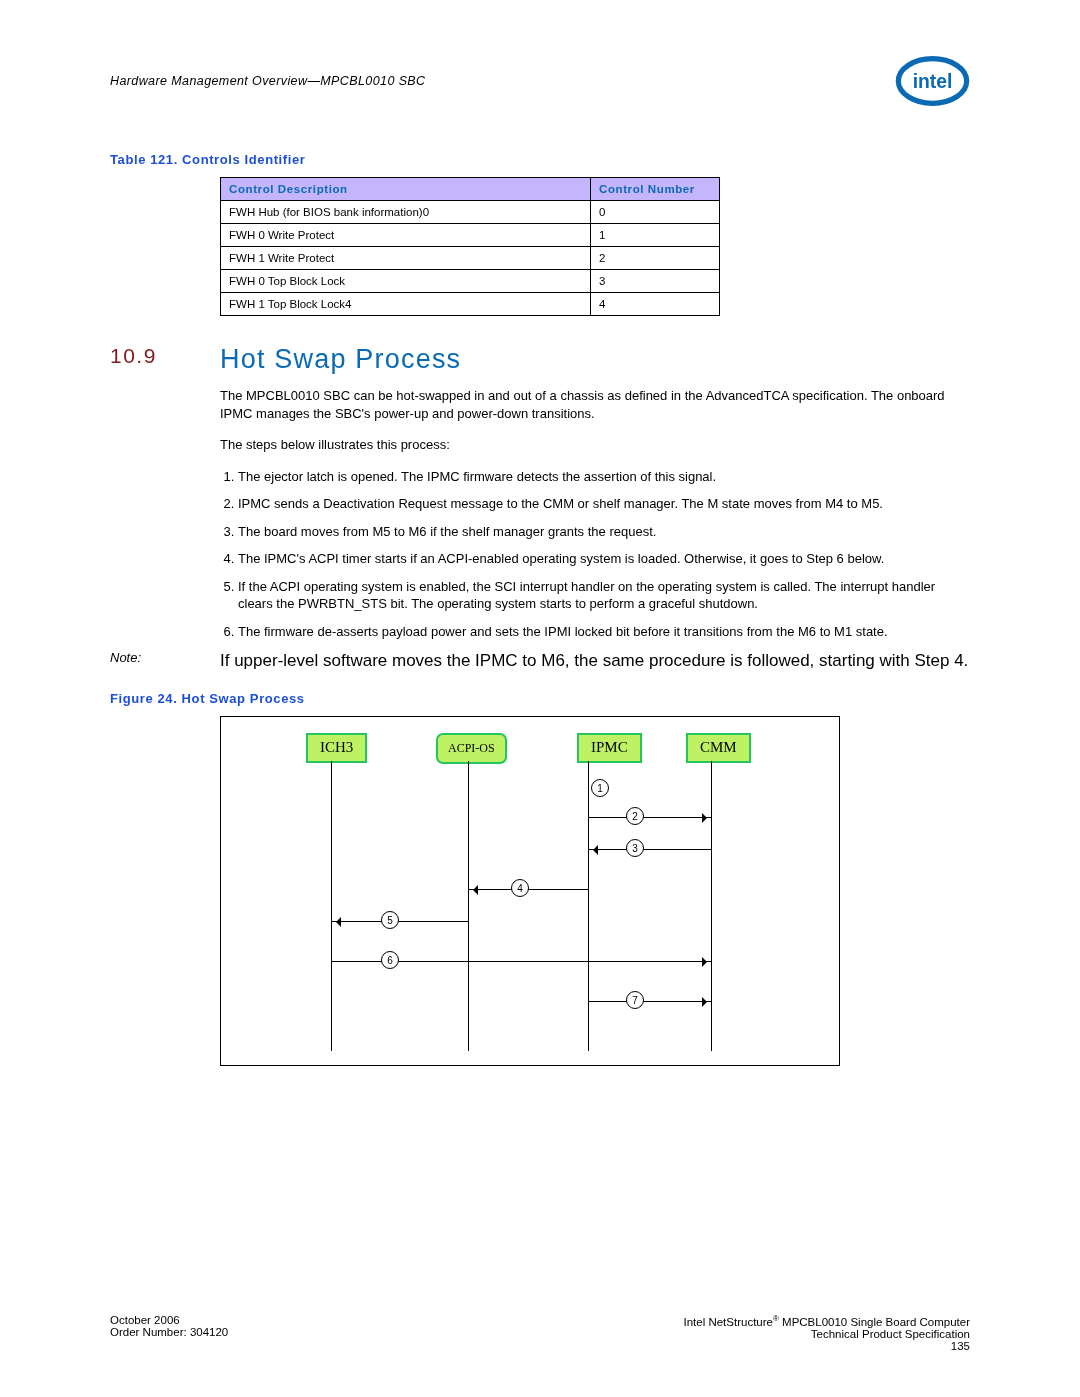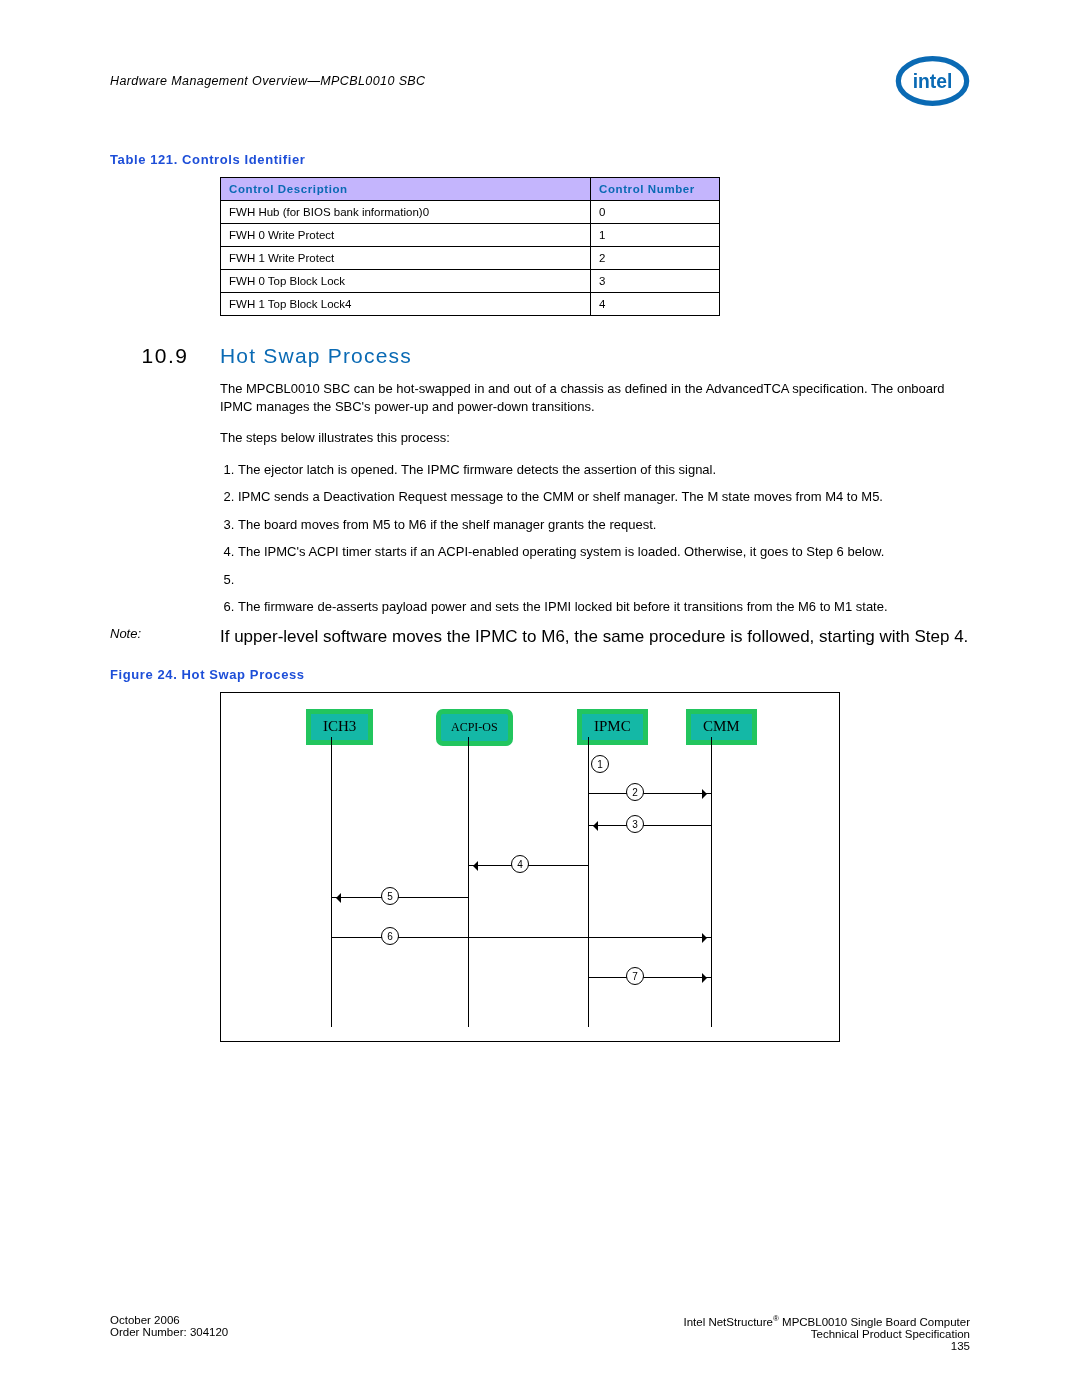--- a/index.html
+++ b/index.html
@@ -51,31 +51,30 @@
   .ctable th {
     color: #0a6ab4;
     font-weight: bold;
     letter-spacing: 0.6px;
     background: #c4b5fd;
     font-size: 11.5px;
   }
   .ctable .col1 { width: 370px; }
   .section-row { display: flex; margin-bottom: 12px; }
   .section-num {
-    color: #000000;
+    color: #7f1d1d;
     font-size: 21px;
     letter-spacing: 1.5px;
     font-weight: normal;
     width: 110px;
     flex-shrink: 0;
-    text-align: center;
   }
   .section-title {
     color: #0a6ab4;
-    font-size: 21px;
+    font-size: 27px;
     letter-spacing: 1.2px;
     font-weight: normal;
   }
   .body-col { margin-left: 110px; }
   .para { margin-bottom: 14px; line-height: 1.35; font-size: 13px; }
   ol.steps { list-style: decimal; margin-left: 18px; }
   ol.steps li { margin-bottom: 10px; line-height: 1.35; font-size: 13px; }
   .sub { margin-top: 4px; }
   .note-row { display: flex; margin-top: 6px; margin-bottom: 18px; }
   .note-label {
@@ -90,24 +89,24 @@
     border: 1px solid #000;
     width: 620px;
     height: 350px;
     margin-left: 110px;
     position: relative;
     font-family: "Times New Roman", serif;
   }
   .fig-entity {
     position: absolute;
     top: 16px;
-    border: 5px solid #22c55e;
+    border: 2px solid #22c55e;
     padding: 4px 12px 5px;
     font-size: 15px;
-    background: #14b8a6;
+    background: #bef264;
     text-align: center;
   }
   .fig-entity.small { font-size: 12px; padding: 6px 10px 6px; }
   .lifeline {
     position: absolute;
     top: 44px;
     width: 1px;
     height: 290px;
     background: #000;
   }
@@ -201,20 +200,21 @@
 
   <div class="body-col">
     <p class="para">The MPCBL0010 SBC can be hot-swapped in and out of a chassis as defined in the AdvancedTCA specification. The onboard IPMC manages the SBC's power-up and power-down transitions.</p>
     <p class="para">The steps below illustrates this process:</p>
     <ol class="steps">
       <li>The ejector latch is opened. The IPMC firmware detects the assertion of this signal.</li>
       <li>IPMC sends a Deactivation Request message to the CMM or shelf manager. The M state moves from M4 to M5.</li>
       <li>The board moves from M5 to M6 if the shelf manager grants the request.</li>
       <li>The IPMC's ACPI timer starts if an ACPI-enabled operating system is loaded. Otherwise, it goes to Step 6 below.</li>
       <li>
+        <div class="sub">If the ACPI operating system is enabled, the SCI interrupt handler on the operating system is called. The interrupt handler clears the PWRBTN_STS bit. The operating system starts to perform a graceful shutdown.</div>
       </li>
       <li>The firmware de-asserts payload power and sets the IPMI locked bit before it transitions from the M6 to M1 state.</li>
     </ol>
   </div>
 
   <div class="note-row">
     <div class="note-label">Note:</div>
     <div class="note-text">If upper-level software moves the IPMC to M6, the same procedure is followed, starting with Step 4.</div>
   </div>
 

